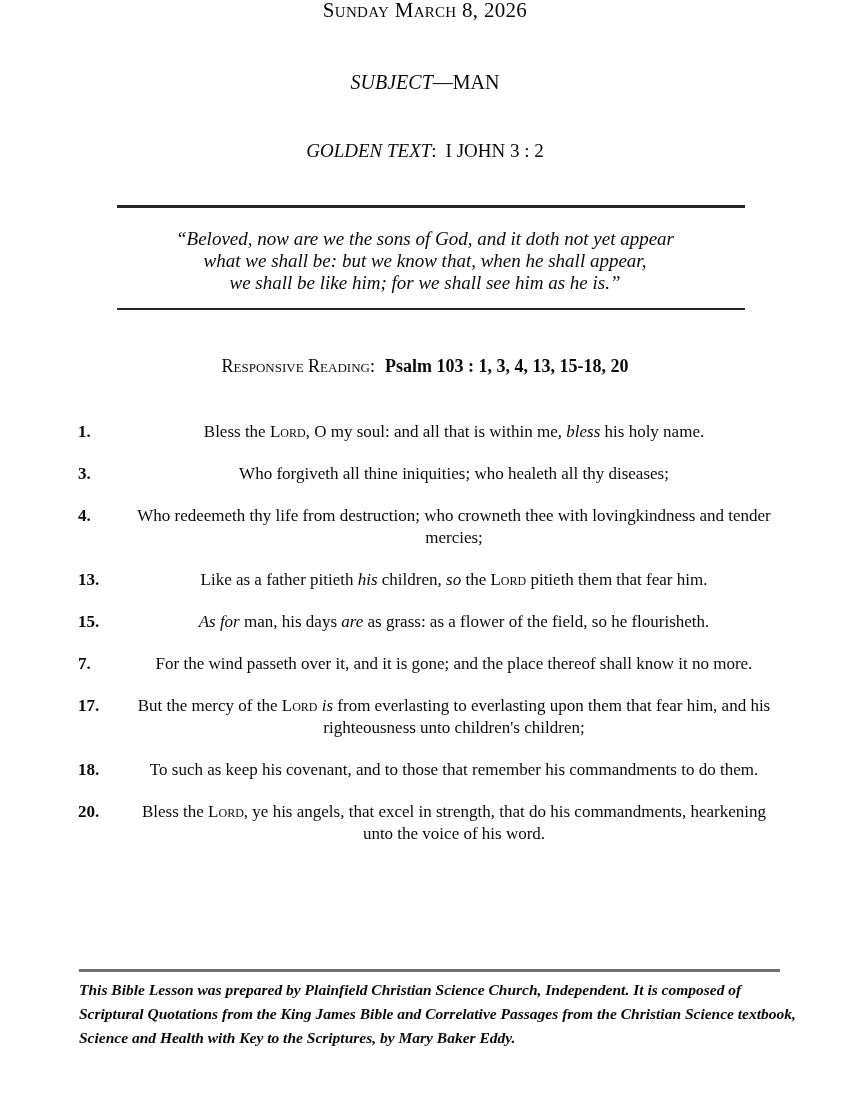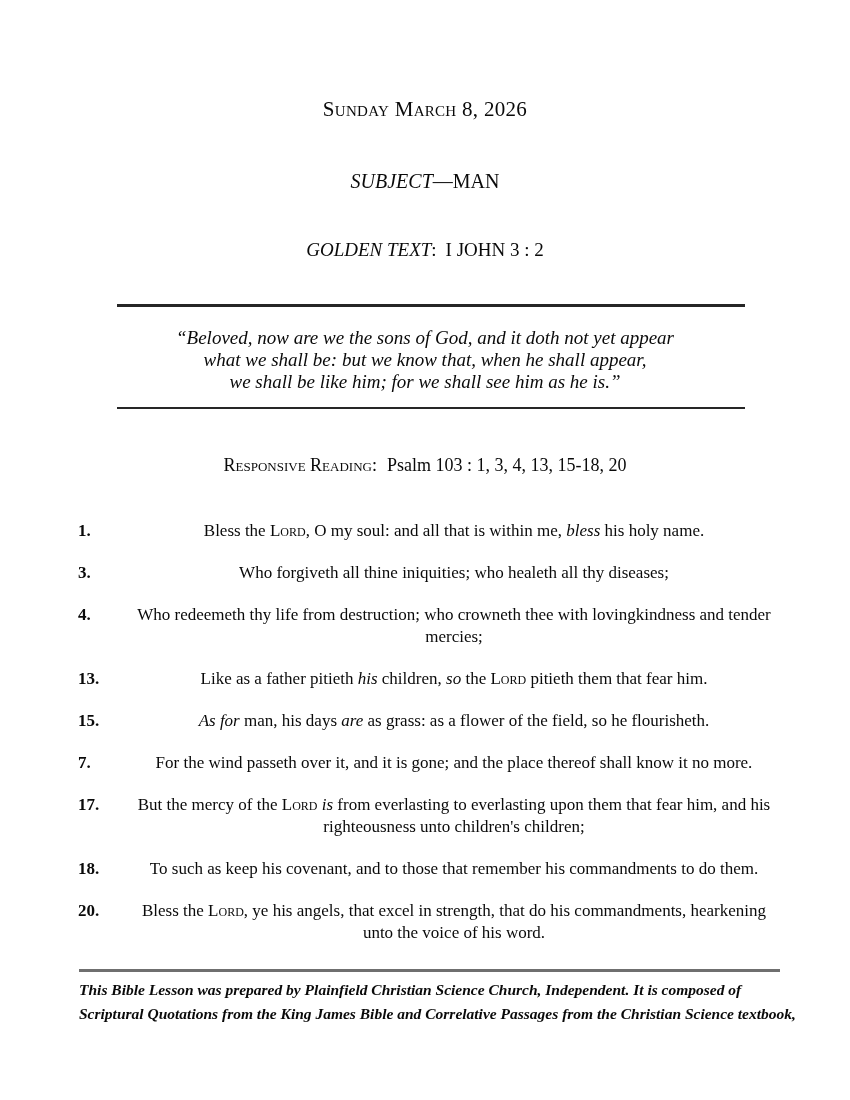--- a/index.html
+++ b/index.html
@@ -7,21 +7,20 @@
     width: 850px; height: 1100px;
     font-family: "Liberation Serif", serif;
     color: #0a0a0a;
     position: relative;
     overflow: hidden;
   }
   .sc { font-variant: small-caps; }
   .i  { font-style: italic; }
 
   .date-heading {
-    padding-top: 99px;
     text-align: center;
     font-size: 21px;
     line-height: 21px;
     font-variant: small-caps;
     letter-spacing: 0.3px;
   }
   .subject-heading {
     margin-top: 50px;
     text-align: center;
     font-size: 20px;
@@ -48,21 +47,21 @@
   }
   .quote-line { white-space: nowrap; }
 
   .responsive-heading {
     margin-top: 46px;
     text-align: center;
     font-size: 18px;
     line-height: 20px;
   }
   .responsive-label { font-variant: small-caps; }
-  .responsive-value { font-weight: normal; margin-left: 10px; }
+  .responsive-value { font-weight: bold; margin-left: 10px; }
 
   .verse-list { margin: 45px 72px 0 78px; }
   .verse-row {
     display: flex;
     align-items: flex-start;
     margin-bottom: 20px;
     font-size: 17px;
     line-height: 22px;
   }
   .verse-num { width: 52px; flex-shrink: 0; font-weight: bold; }
@@ -145,14 +144,15 @@
     <span class="verse-num">20.</span>
     <span class="verse-text"><span>Bless the </span><span class="sc">Lord</span><span>, ye his angels, that excel in strength, that do his commandments, hearkening unto the voice of his word.</span></span>
   </div>
   </div>
 
 <div class="footer">
   <hr class="footer-rule">
   <div class="footer-text">
       <div class="footer-line">This Bible Lesson was prepared by Plainfield Christian Science Church, Independent. It is composed of</div>
       <div class="footer-line">Scriptural Quotations from the King James Bible and Correlative Passages from the Christian Science textbook,</div>
+      <div class="footer-line">Science and Health with Key to the Scriptures, by Mary Baker Eddy.</div>
     </div>
 </div>
 
 </body></html>

